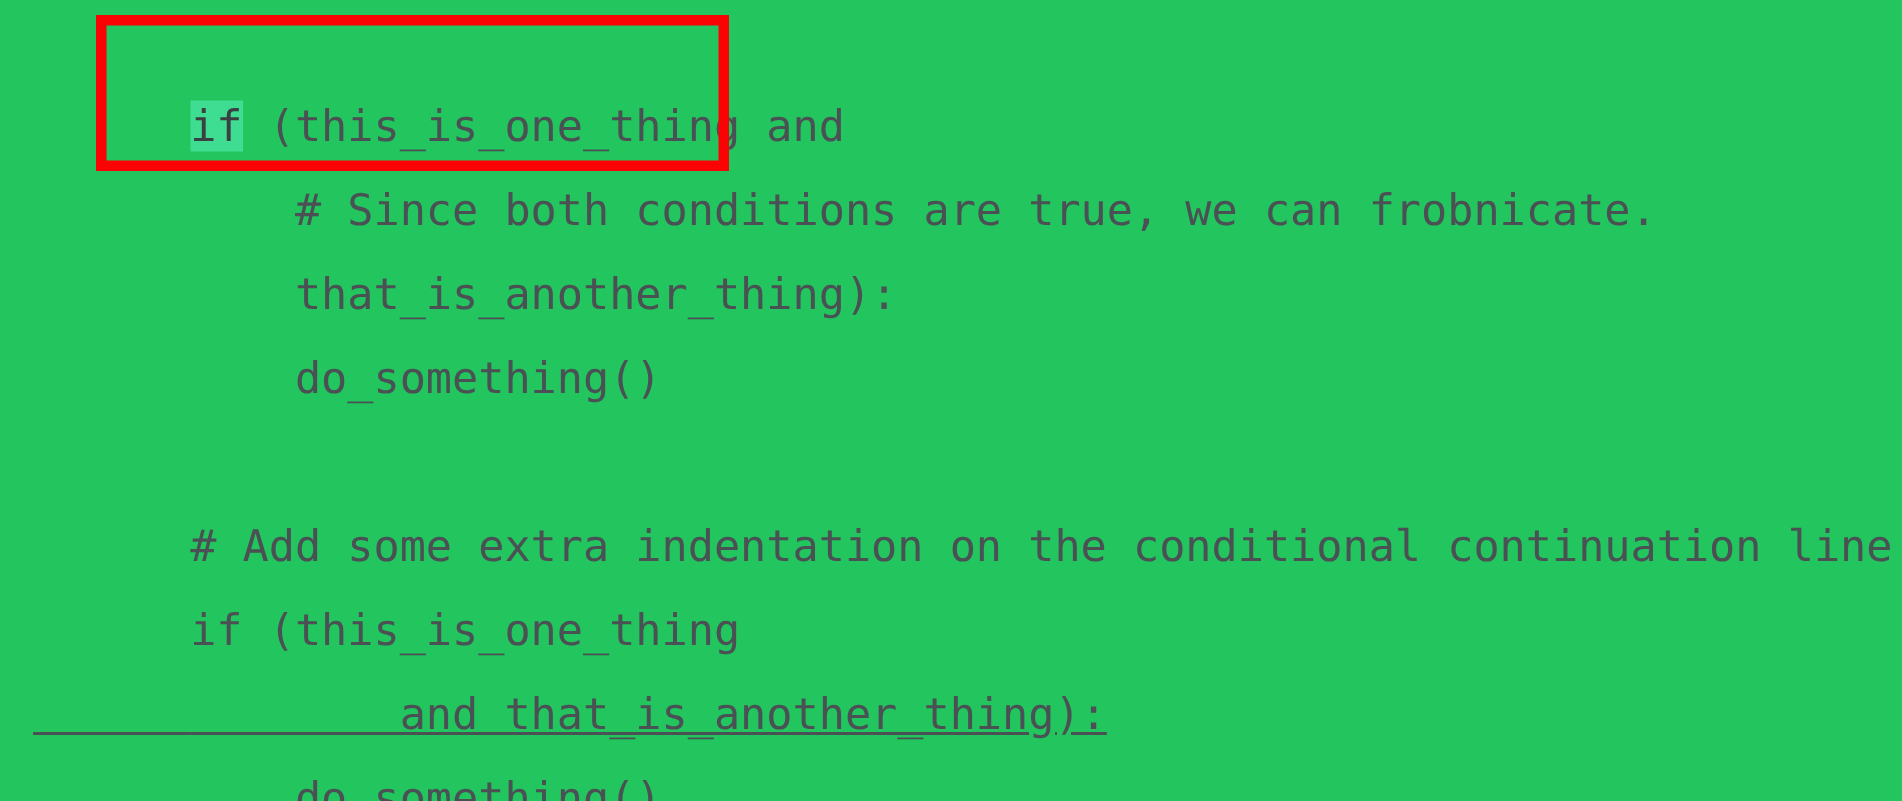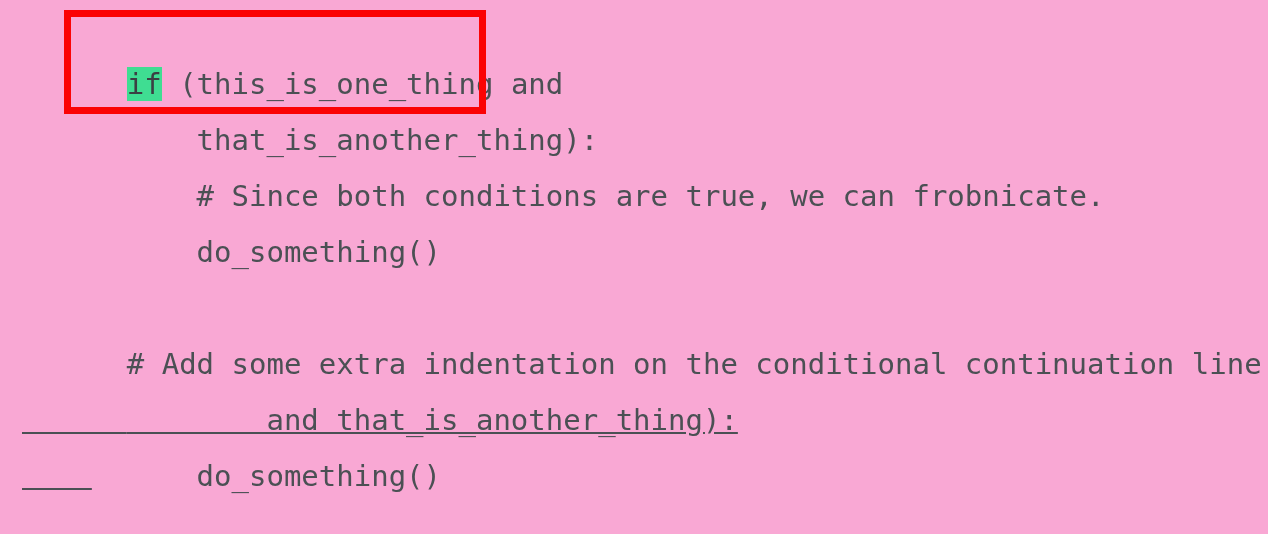--- a/index.html
+++ b/index.html
@@ -63,48 +63,51 @@
     height: 104px;
     border: 7px solid #fb0304;
     box-sizing: border-box;
     pointer-events: none;
     background: transparent;
   }
 </style>
 </head>
 <body style="background: rgb(238, 240, 240);">
 
-<div id="page" style="background: #f9a8d4;">
+<div id="page" style="background: #22c55e;">
 
   <div class="code-block">
 
     <div class="code-line" style="font-size: 29px; height: 56px; line-height: 56px; color: rgb(75, 80, 84);">
       <span class="hl-green" style="background: rgb(63, 221, 146);">if</span><span> (this_is_one_thing and</span>
     </div>
 
     <div class="code-line" style="font-size: 29px; height: 56px; line-height: 56px; color: rgb(75, 80, 84);">
-      <span>    that_is_another_thing):</span>
+      <span>    # Since both conditions are true, we can frobnicate.</span>
     </div>
 
     <div class="code-line" style="font-size: 29px; height: 56px; line-height: 56px; color: rgb(75, 80, 84);">
-      <span>    # Since both conditions are true, we can frobnicate.</span>
+      <span>    that_is_another_thing):</span>
     </div>
 
     <div class="code-line" style="font-size: 29px; height: 56px; line-height: 56px; color: rgb(75, 80, 84);">
       <span>    do_something()</span>
     </div>
 
     <div class="code-line blank" style="font-size: 29px; height: 56px; line-height: 56px;">
       <span> </span>
     </div>
 
     <div class="code-line" style="font-size: 29px; height: 56px; line-height: 56px; color: rgb(75, 80, 84);">
       <span># Add some extra indentation on the conditional continuation line.</span>
     </div>
 
+    <div class="code-line" style="font-size: 29px; height: 56px; line-height: 56px; color: rgb(75, 80, 84);">
+      <span>if (this_is_one_thing</span>
+    </div>
 
     <div class="code-line" style="font-size: 29px; height: 56px; line-height: 56px; color: rgb(75, 80, 84); text-decoration: underline;">
       <span>        and that_is_another_thing):</span>
     </div>
 
     <div class="code-line" style="font-size: 29px; height: 56px; line-height: 56px; color: rgb(75, 80, 84);">
       <span>    do_something()</span>
     </div>
 
   </div>

